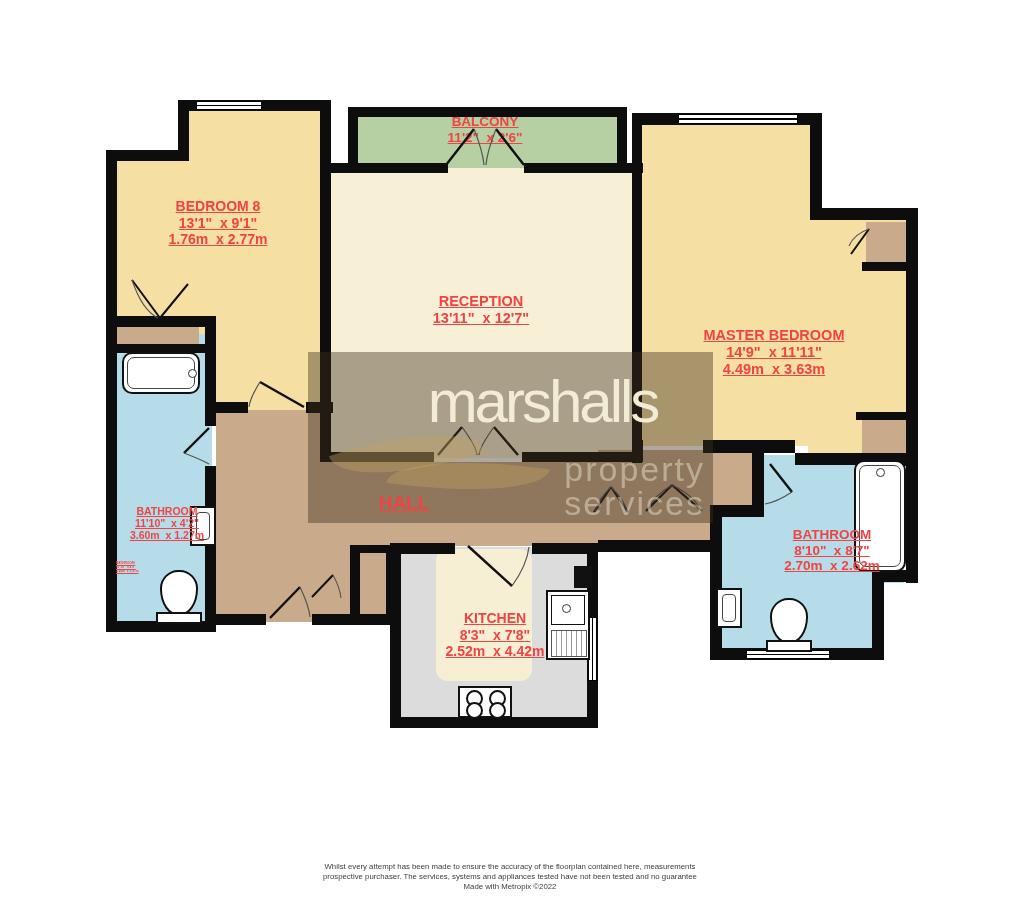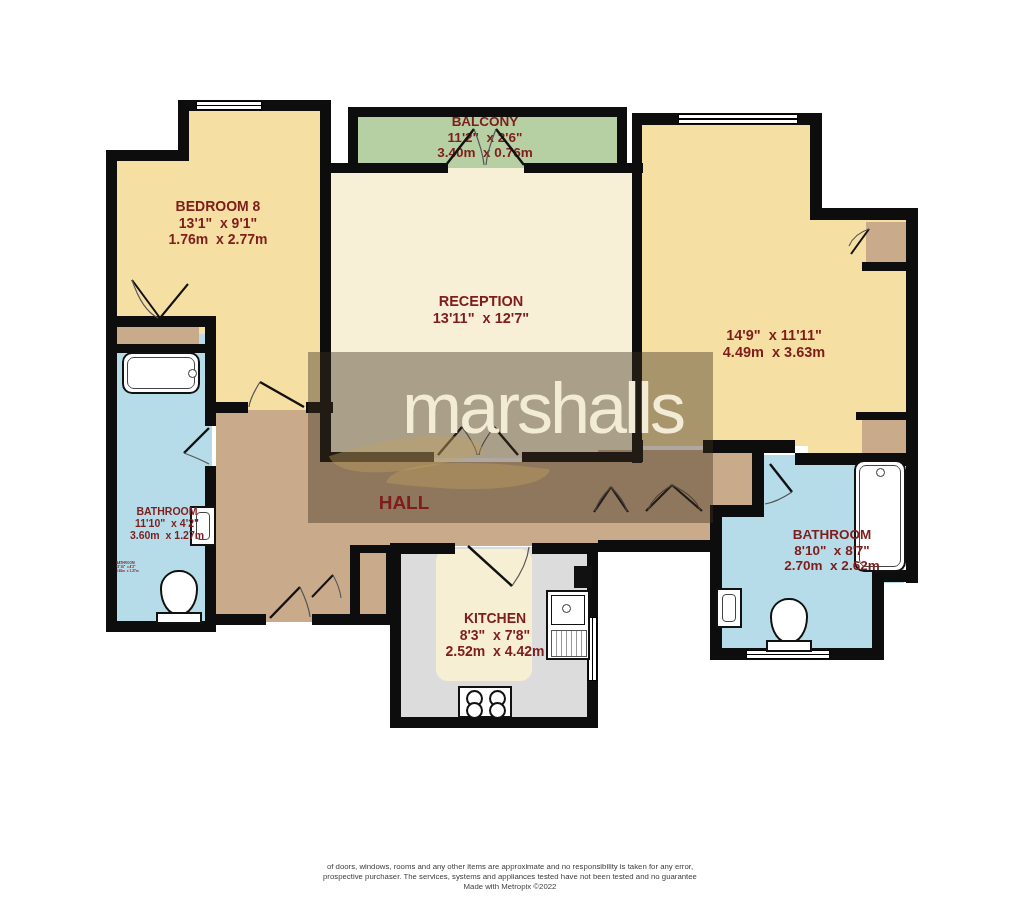--- a/index.html
+++ b/index.html
@@ -10,21 +10,21 @@
   .winH{background:linear-gradient(to bottom,#fff 0,#fff 42%,#000 42%,#000 58%,#fff 58%);border:1px solid #000;}
   .winV{background:linear-gradient(to right,#fff 0,#fff 42%,#000 42%,#000 58%,#fff 58%);border:1px solid #000;}
   .fix{background:#fff;border:2px solid #111;}
   .tub{border-radius:10px;}
   .tub::after{content:"";position:absolute;inset:3px;border:1px solid #444;border-radius:7px;}
   .sink::after{content:"";position:absolute;inset:4px;border:1px solid #444;border-radius:4px;}
   .bowl{border-radius:48% 48% 50% 50%/40% 40% 58% 58%;}
   .drainer{position:absolute;background:repeating-linear-gradient(to right,#fff 0 4px,#999 4px 5px);border:1px solid #555;}
   .burner{position:absolute;width:13px;height:13px;border:2px solid #111;border-radius:50%;background:#fff;}
   .dot{position:absolute;width:7px;height:7px;border:1.5px solid #333;border-radius:50%;background:#fff;}
-  .rlabel{z-index:5;text-align:center;color:#7f1d1d;font-weight:bold;}
+  .rlabel{z-index:5;text-align:center;color:#ef4444;font-weight:bold;text-decoration:underline;}
   .rname{white-space:pre;}
   .rdim{white-space:pre;}
   #doors{position:absolute;left:0;top:0;z-index:6;}
   .wm-band{position:absolute;z-index:7;background:var(--overlay);}
   .wm-text{position:absolute;z-index:8;}
   .leaf{z-index:8;background:rgba(196,163,96,.40);}
   .hall-label{z-index:9;}
   .footer{position:absolute;left:0;right:0;top:862px;text-align:center;color:#3c3c3c;
           font-size:7.8px;line-height:1.3;z-index:4;}
   .footer .lines div{white-space:nowrap;}
@@ -163,38 +163,40 @@
     <path d="M770,464 L792,492" stroke="#111" stroke-width="2.4"></path>
     <path d="M792,492 Q777,502 765,504" stroke="#555" stroke-width="1.2"></path>
 
     <path d="M851,254 L869,229" stroke="#111" stroke-width="2"></path>
     <path d="M869,229 Q854,234 849,246" stroke="#555" stroke-width="1.1"></path>
   </svg>
 
   <div class="wm-band" style="left:308px;top:352px;width:405px;height:171px;"></div>
   <div class="leaf" style="left:332px;top:432px;width:150px;height:44px;border-radius:0 100% 0 100%;transform:rotate(-18deg);"></div>
   <div class="leaf" style="left:388px;top:458px;width:160px;height:36px;border-radius:100% 0 100% 0;transform:rotate(8deg);"></div>
-  <div class="wm-text" style="left:308px;top:372px;width:469px;text-align:center;font-size:72px;line-height:1;
+  <div class="wm-text" style="left:308px;top:372px;width:469px;text-align:center;font-size:60px;line-height:1;
               color:var(--brand-text);letter-spacing:-3px;font-weight:400;">marshalls</div>
+  <div class="wm-text" style="left:420px;top:452px;width:285px;text-align:right;font-size:34px;line-height:1;
+              color:var(--tagline-text);letter-spacing:2px;font-weight:400;">property services</div>
 
   <div class="rlabel" style="left:352px;top:114px;width:266px;font-size:13.5px;line-height:15.5px;">
     <div class="rname">BALCONY</div>
     <div class="rdim">11'2"  x 2'6"</div>
-    <div class="rdim">3.40m  x 0.76m</div>
   </div>
   <div class="rlabel" style="left:112px;top:198px;width:212px;font-size:14px;line-height:16.5px;">
     <div class="rname">BEDROOM 8</div>
     <div class="rdim">13'1"  x 9'1"</div>
     <div class="rdim">1.76m  x 2.77m</div>
   </div>
   <div class="rlabel" style="left:326px;top:293px;width:310px;font-size:14.5px;line-height:17px;">
     <div class="rname">RECEPTION</div>
     <div class="rdim">13'11"  x 12'7"</div>
   </div>
   <div class="rlabel" style="left:642px;top:327px;width:264px;font-size:14.5px;line-height:17px;">
+    <div class="rname">MASTER BEDROOM</div>
     <div class="rdim">14'9"  x 11'11"</div>
     <div class="rdim">4.49m  x 3.63m</div>
   </div>
   <div class="rlabel" style="left:106px;top:505px;width:122px;font-size:10.5px;line-height:12px;">
     <div class="rname">BATHROOM</div>
     <div class="rdim">11'10"  x 4'2"</div>
     <div class="rdim">3.60m  x 1.27m</div>
   </div>
   <div class="rlabel" style="left:116px;top:561px;width:32px;font-size:3.2px;line-height:4px;text-align:left;">
     <div class="rname">BATHROOM</div>
@@ -210,19 +212,19 @@
     <div class="rdim">2.52m  x 4.42m</div>
   </div>
   <div class="rlabel" style="left:734px;top:527px;width:196px;font-size:13.5px;line-height:15.5px;">
     <div class="rname">BATHROOM</div>
     <div class="rdim">8'10"  x 8'7"</div>
     <div class="rdim">2.70m  x 2.62m</div>
   </div>
 
   <div class="footer">
     <div class="lines">
-      <div>of doors, windows, rooms and any other items are approximate and no responsibility is taken for any error,</div>
+      <div>Whilst every attempt has been made to ensure the accuracy of the floorplan contained here, measurements</div>
       <div>prospective purchaser. The services, systems and appliances tested have not been tested and no guarantee</div>
     </div>
     <div>Made with Metropix ©2022</div>
   </div>
 
 </div>
 
 </body></html>

